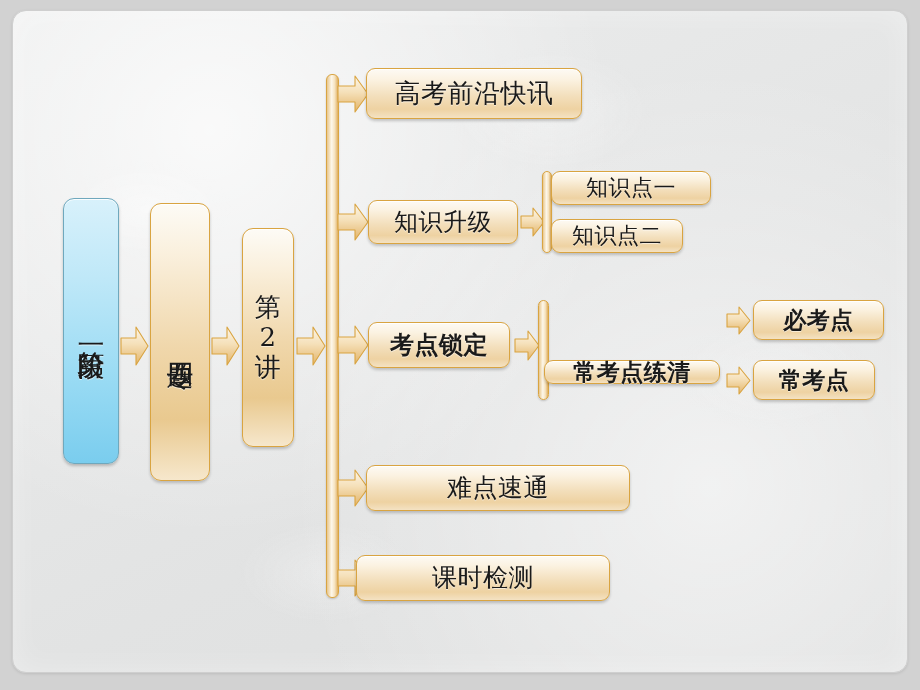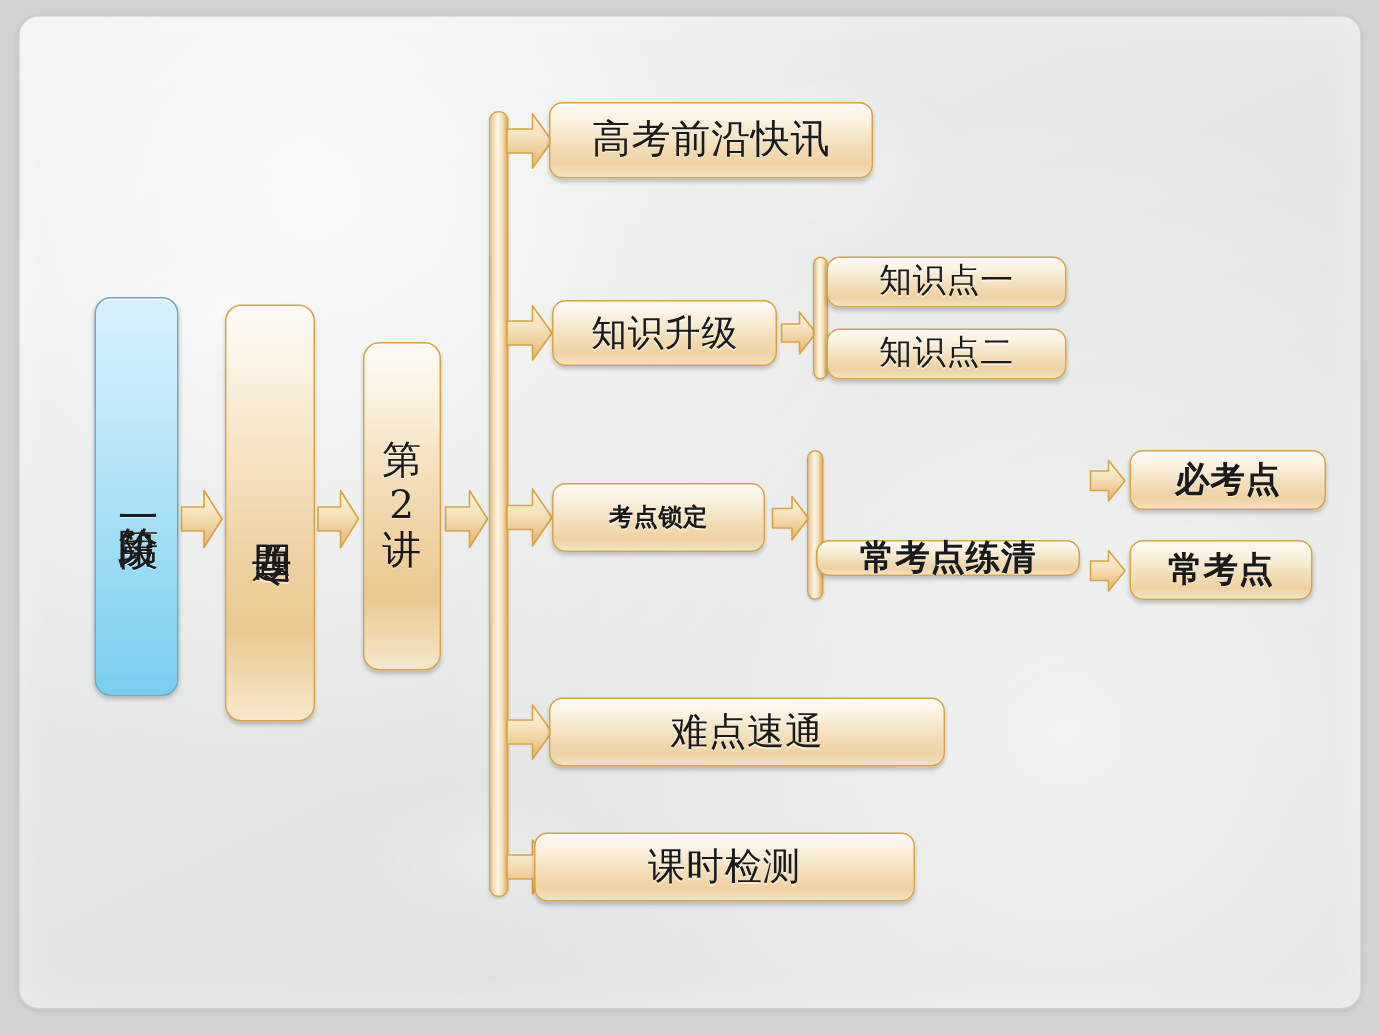--- a/index.html
+++ b/index.html
@@ -179,30 +179,30 @@
     <svg viewBox="0 0 25 32" preserveAspectRatio="none">
       <path d="M1,10 L13,10 L13,2 L24,16 L13,30 L13,22 L1,22 Z" fill="url(#ag1)" stroke="#d9a441" stroke-width="1.1" stroke-linejoin="round"></path>
     </svg>
   </div>
 
   <div class="trunk" style="left:542px; top:171px; width:10px; height:82px;"></div>
 
   <div class="node gold" style="left:551px; top:171px; width:160px; height:34px; font-size:22px;">
     <span class="lbl">知识点一</span>
   </div>
-  <div class="node gold" style="left:551px; top:219px; width:160px; height:34px; font-size:22px;">
+  <div class="node gold" style="left:551px; top:219px; width:132px; height:34px; font-size:22px;">
     <span class="lbl">知识点二</span>
   </div>
 
   <div class="arrow" style="left:337px; top:324px; width:32px; height:42px;">
     <svg viewBox="0 0 32 42" preserveAspectRatio="none">
       <path d="M1,13 L18,13 L18,2 L31,21 L18,40 L18,29 L1,29 Z" fill="url(#ag1)" stroke="#d9a441" stroke-width="1.1" stroke-linejoin="round"></path>
     </svg>
   </div>
-  <div class="node gold" style="left:368px; top:322px; width:142px; height:46px; font-size:16px; font-weight:bold;">
+  <div class="node gold" style="left:368px; top:322px; width:142px; height:46px; font-size:24px; font-weight:bold;">
     <span class="lbl">考点锁定</span>
   </div>
 
   <div class="arrow" style="left:514px; top:329px; width:26px; height:33px;">
     <svg viewBox="0 0 26 33" preserveAspectRatio="none">
       <path d="M1,10 L14,10 L14,2 L25,16.5 L14,31 L14,23 L1,23 Z" fill="url(#ag1)" stroke="#d9a441" stroke-width="1.1" stroke-linejoin="round"></path>
     </svg>
   </div>
   <div class="trunk" style="left:538px; top:300px; width:11px; height:100px;"></div>
 

